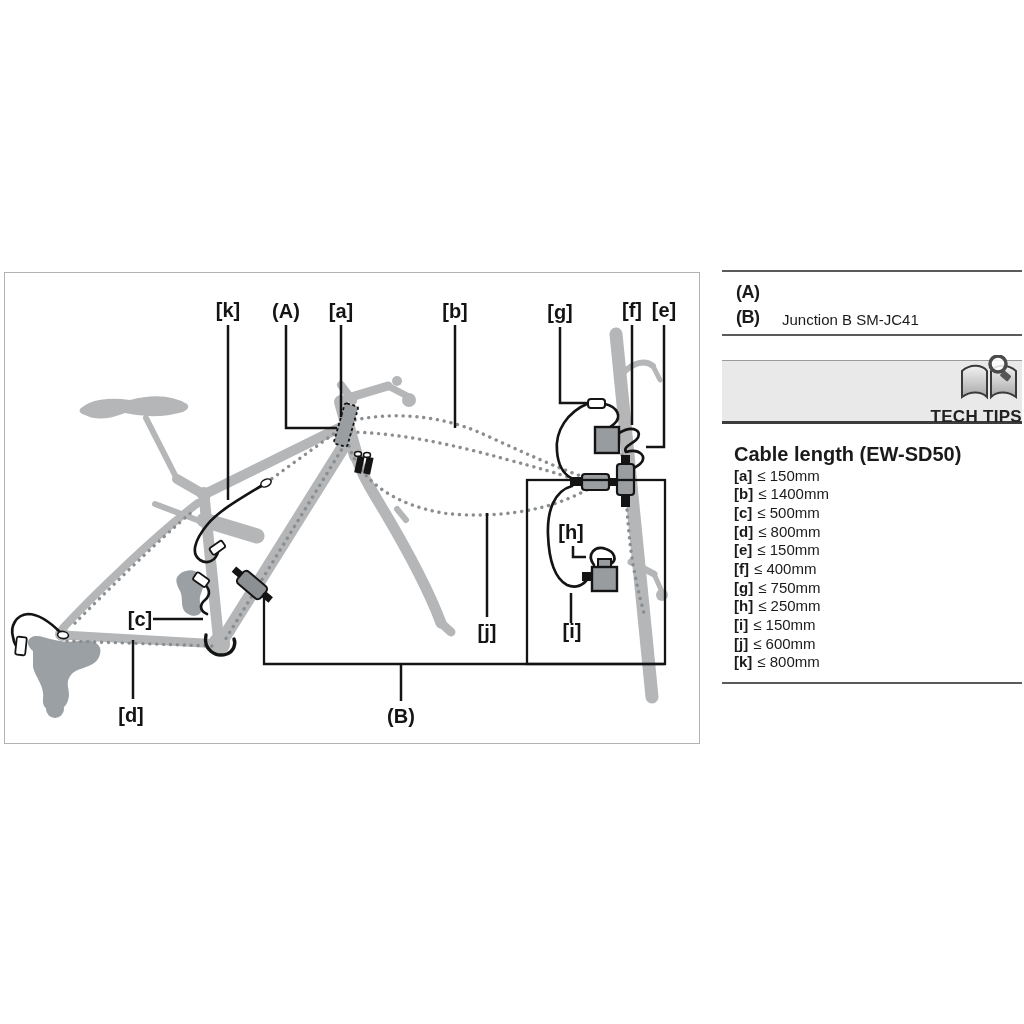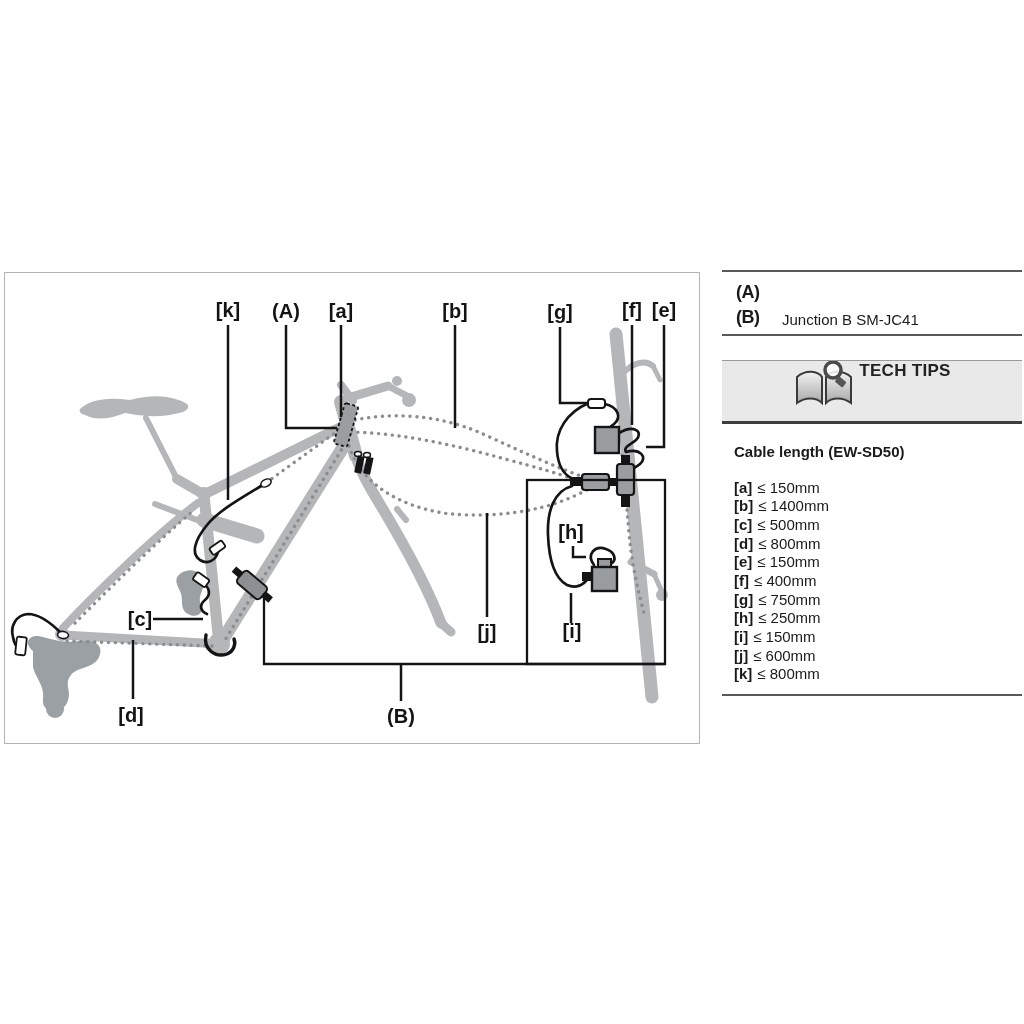--- a/index.html
+++ b/index.html
@@ -14,23 +14,23 @@
 
   
   .legend{position:absolute;left:722px;top:270px;width:300px;}
   .rule{height:2px;background:#5a5a5a;}
   .rule.thin{height:1.5px;}
   .parts{padding:10px 0 0 14px;}
   .part-row{display:flex;gap:12px;align-items:flex-start;margin-bottom:4px;}
   .part-id{font-weight:700;font-size:18px;min-width:34px;letter-spacing:-0.5px;}
   .part-text{font-size:15px;line-height:21px;padding-top:2px;}
   .techtips{margin-top:24px;background:#e9e9e9;border-top:1px solid #9a9a9a;
-    border-bottom:3px solid #3c3c3c;height:60px;display:flex;align-items:flex-start;justify-content:center;gap:2px;}
+    border-bottom:3px solid #3c3c3c;height:60px;display:flex;align-items:flex-end;justify-content:center;gap:2px;flex-direction:column;}
   .techtips-label{font-weight:700;font-size:17px;color:#222;letter-spacing:0.3px;}
-  .cable-title{margin:19px 0 19px 12px;font-weight:700;font-size:15px;}
+  .cable-title{margin:19px 0 1px 12px;font-weight:700;font-size:20px;}
   .cable-list{list-style:none;margin:0;padding:0 0 0 12px;}
   .cable-list li{display:flex;gap:5px;font-size:15px;height:18.7px;line-height:18.7px;}
   .cl-label{font-weight:700;}
   .rule.bottom{margin-top:10px;}
 </style>
 </head>
 <body>
 
 <div class="stage">
 

